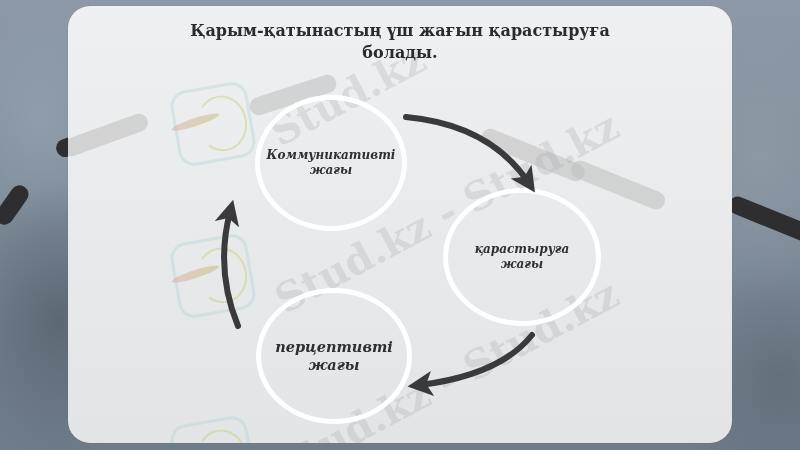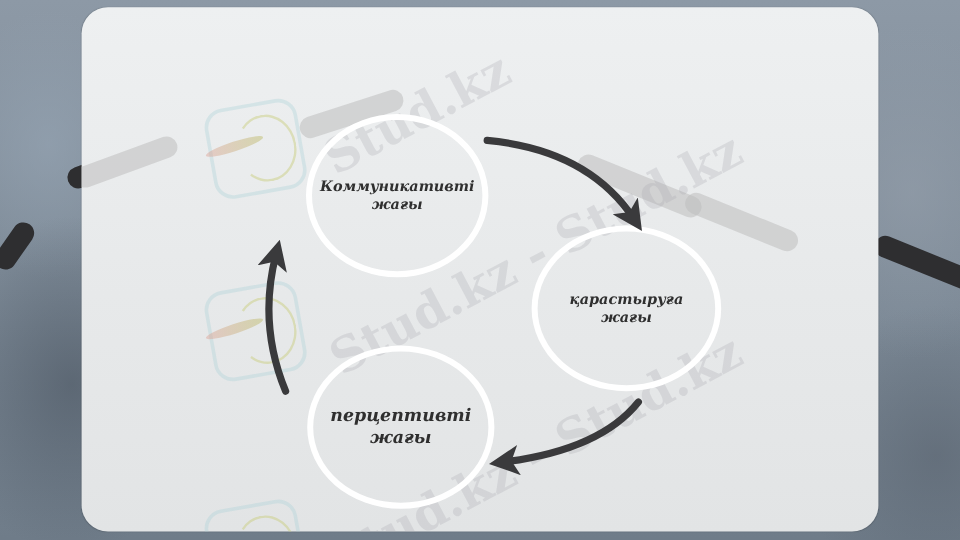--- a/index.html
+++ b/index.html
@@ -152,20 +152,24 @@
       <div class="bird"></div>
   </div>
   <div class="wm-logo" style="left:106px; top:414px;">
     <div class="ring"></div>
   </div>
 
   <div class="wm-text" style="left:205px; top:105px;">Stud.kz</div>
   <div class="wm-text" style="left:210px; top:272px;">Stud.kz - Stud.kz</div>
   <div class="wm-text" style="left:210px; top:440px;">Stud.kz - Stud.kz</div>
 
+  <div class="title">
+    <span>Қарым-қатынастың үш  жағын  қарастыруға</span>
+    <span>болады.</span>
+  </div>
 
   <div class="node small" style="left:187px; top:89px; width:152px; height:136px;">
     <span class="l1">Коммуникативті</span>
     <span class="l2">жағы</span>
   </div>
 
   <div class="node small" style="left:375px; top:182px; width:158px; height:138px;">
     <span class="l1">қарастыруға</span>
     <span class="l2">жағы</span>
   </div>

